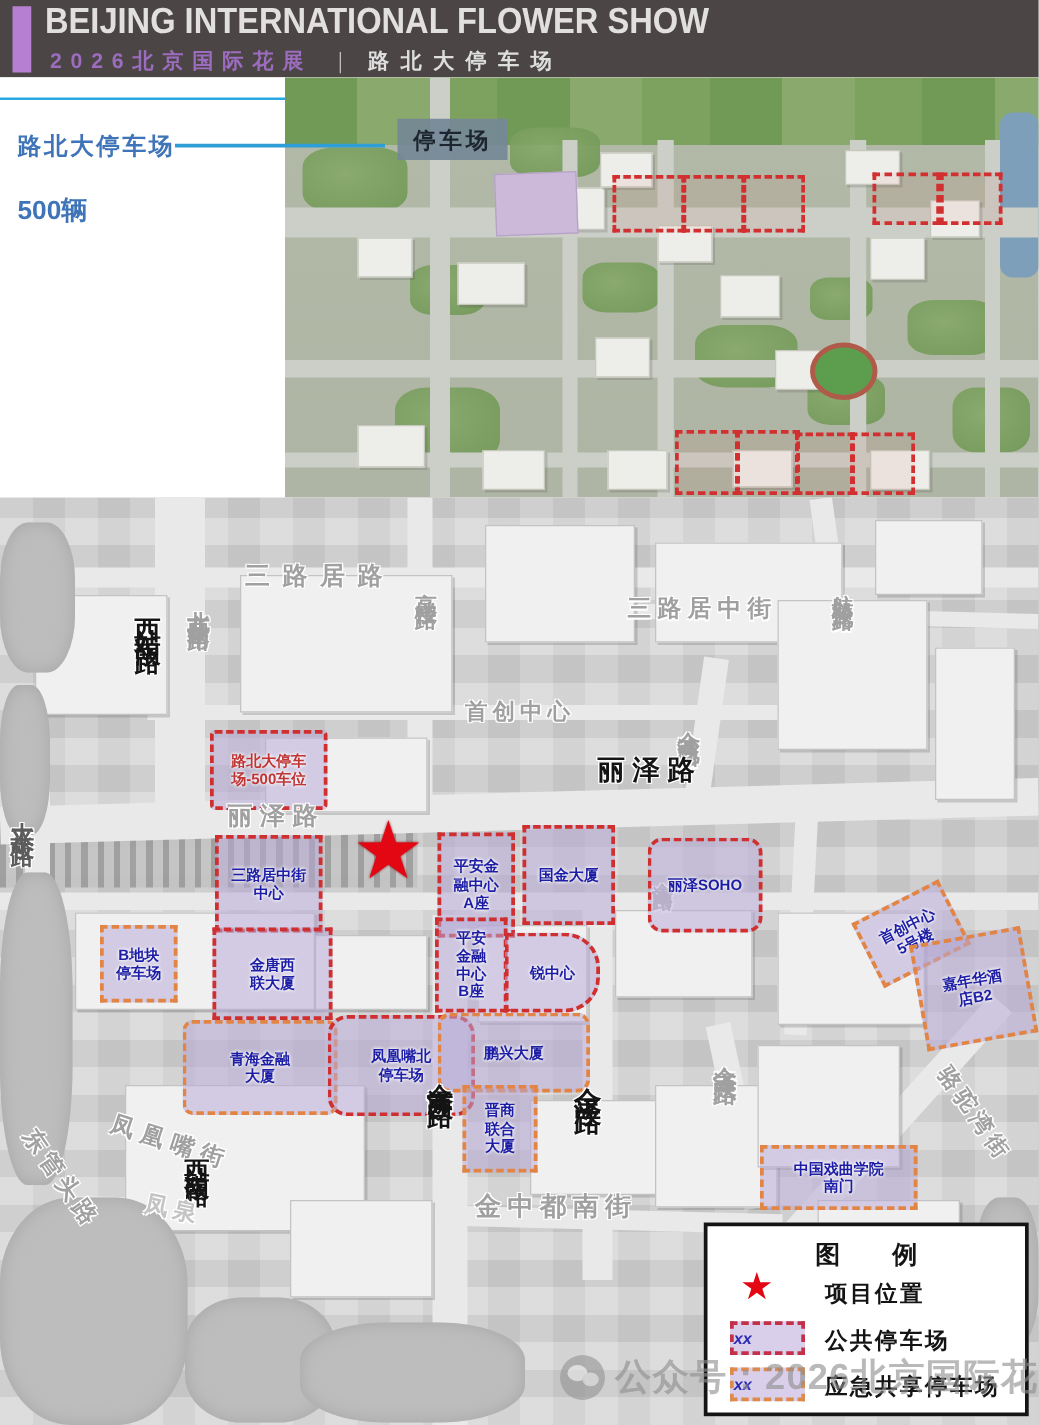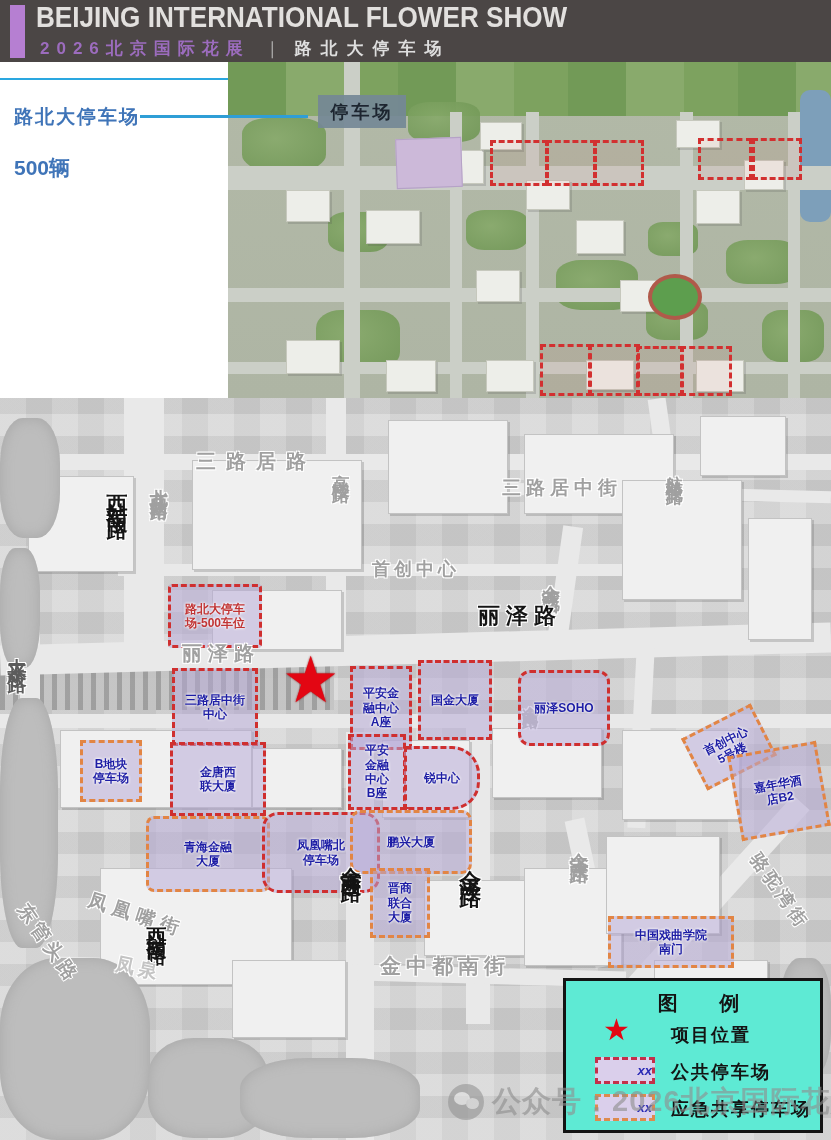--- a/index.html
+++ b/index.html
@@ -95,28 +95,28 @@
   .z-jianianhua{left:734px;top:350px;width:90px;height:86px;transform:rotate(-10deg);}
   .z-qinghai{left:146px;top:418px;width:124px;height:76px;border-radius:8px;}
   .z-fenghuang{left:262px;top:414px;width:118px;height:81px;border-radius:16px;}
   .z-pengxing{left:350px;top:412px;width:122px;height:64px;border-radius:10px;}
   .z-jinshang{left:370px;top:470px;width:60px;height:70px;}
   .z-xiqu{left:596px;top:518px;width:126px;height:52px;margin-left:12px;}
   
   .star{position:absolute;left:282px;top:250px;font-size:64px;line-height:1;color:#e30613;z-index:5;
         text-shadow:0 0 2px #8e0000;}
   
-  .legend{position:absolute;left:563px;top:580px;width:260px;height:155px;background:#5eead4;
-          border:3px solid #141414;z-index:6;box-sizing:border-box;padding-left:11px;}
+  .legend{position:absolute;left:563px;top:580px;width:260px;height:155px;background:#ffffff;
+          border:3px solid #141414;z-index:6;box-sizing:border-box;}
   .legend-title{text-align:center;margin-top:9px;font-size:20px;font-weight:bold;letter-spacing:18px;
                 padding-left:18px;color:#141414;}
   .lrow{position:relative;height:37px;}
   .lstar{position:absolute;left:26px;top:-2px;font-size:30px;line-height:1;color:#e30613;}
   .lswatch{position:absolute;left:18px;top:3px;width:60px;height:27px;background:#dacfeb;
-           border:3px dashed #c2304a;box-sizing:border-box;display:flex;align-items:center;justify-content:flex-end;}
+           border:3px dashed #c2304a;box-sizing:border-box;display:flex;align-items:center;justify-content:flex-start;}
   .lswatch.org{border-color:#dd8a4d;}
   .lsym{font-size:13px;font-weight:bold;font-style:italic;color:#2a2ab5;}
   .llbl{position:absolute;left:94px;top:6px;font-size:18px;font-weight:bold;color:#141414;letter-spacing:2px;white-space:nowrap;}
   
   .wm{position:absolute;left:448px;top:684px;display:flex;align-items:center;gap:8px;z-index:7;opacity:.62;}
   .wm-icon{width:36px;height:36px;border-radius:50%;background:#969696;position:relative;flex:0 0 auto;}
   .wm-icon::before{content:"";position:absolute;left:6px;top:8px;width:16px;height:13px;border-radius:50%;background:#e6e6e6;}
   .wm-icon::after{content:"";position:absolute;left:18px;top:14px;width:13px;height:11px;border-radius:50%;background:#d6d6d6;}
   .wm-text{font-size:29px;color:#8f8f8f;font-weight:bold;letter-spacing:1px;white-space:nowrap;}
 </style>

